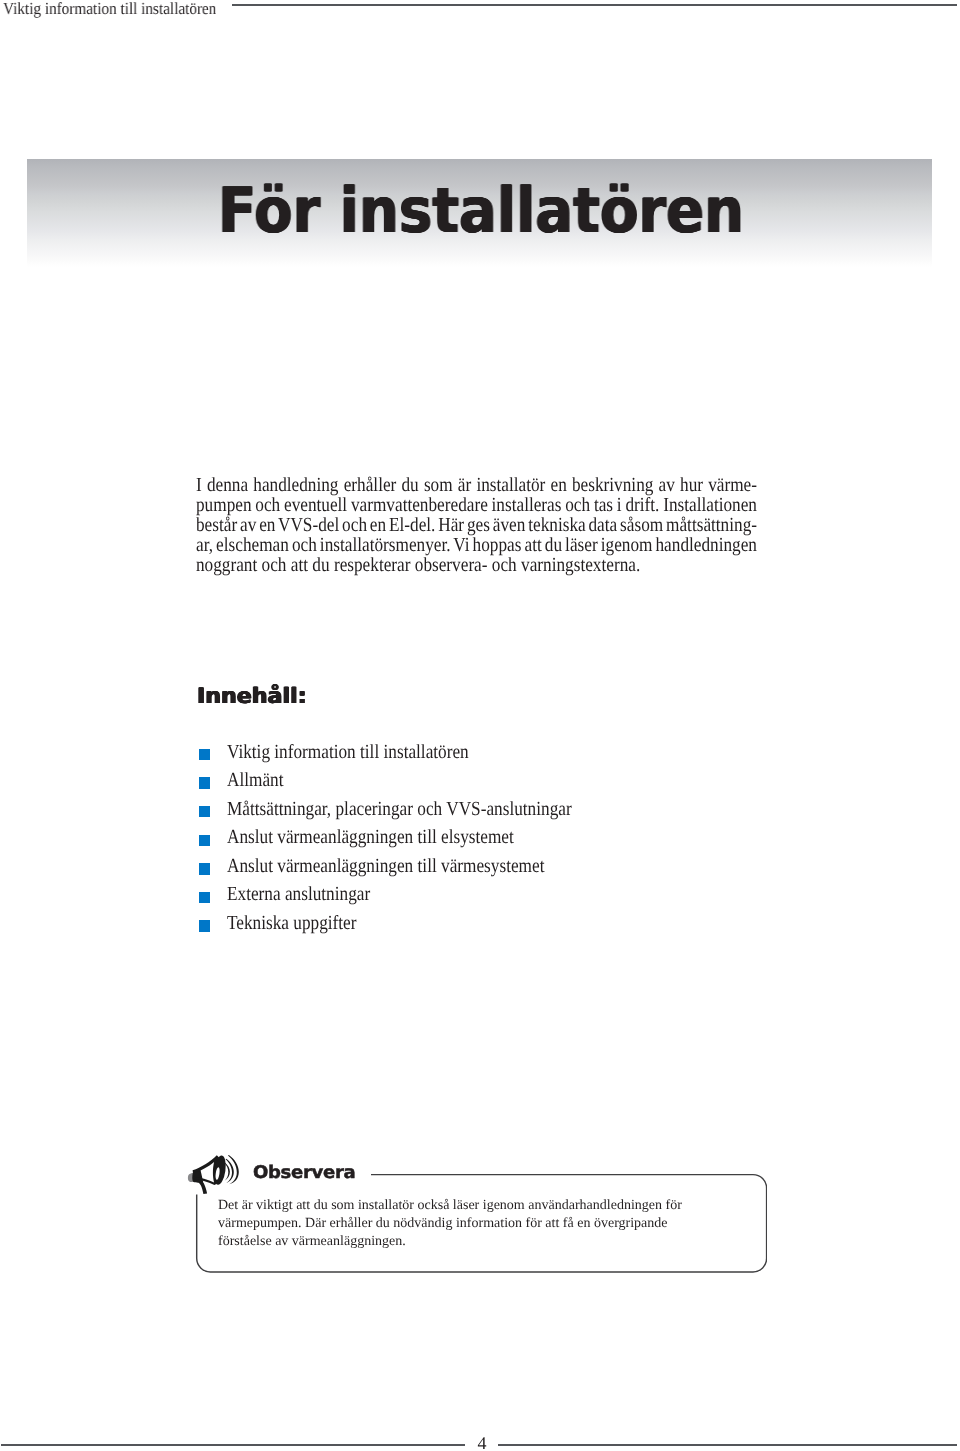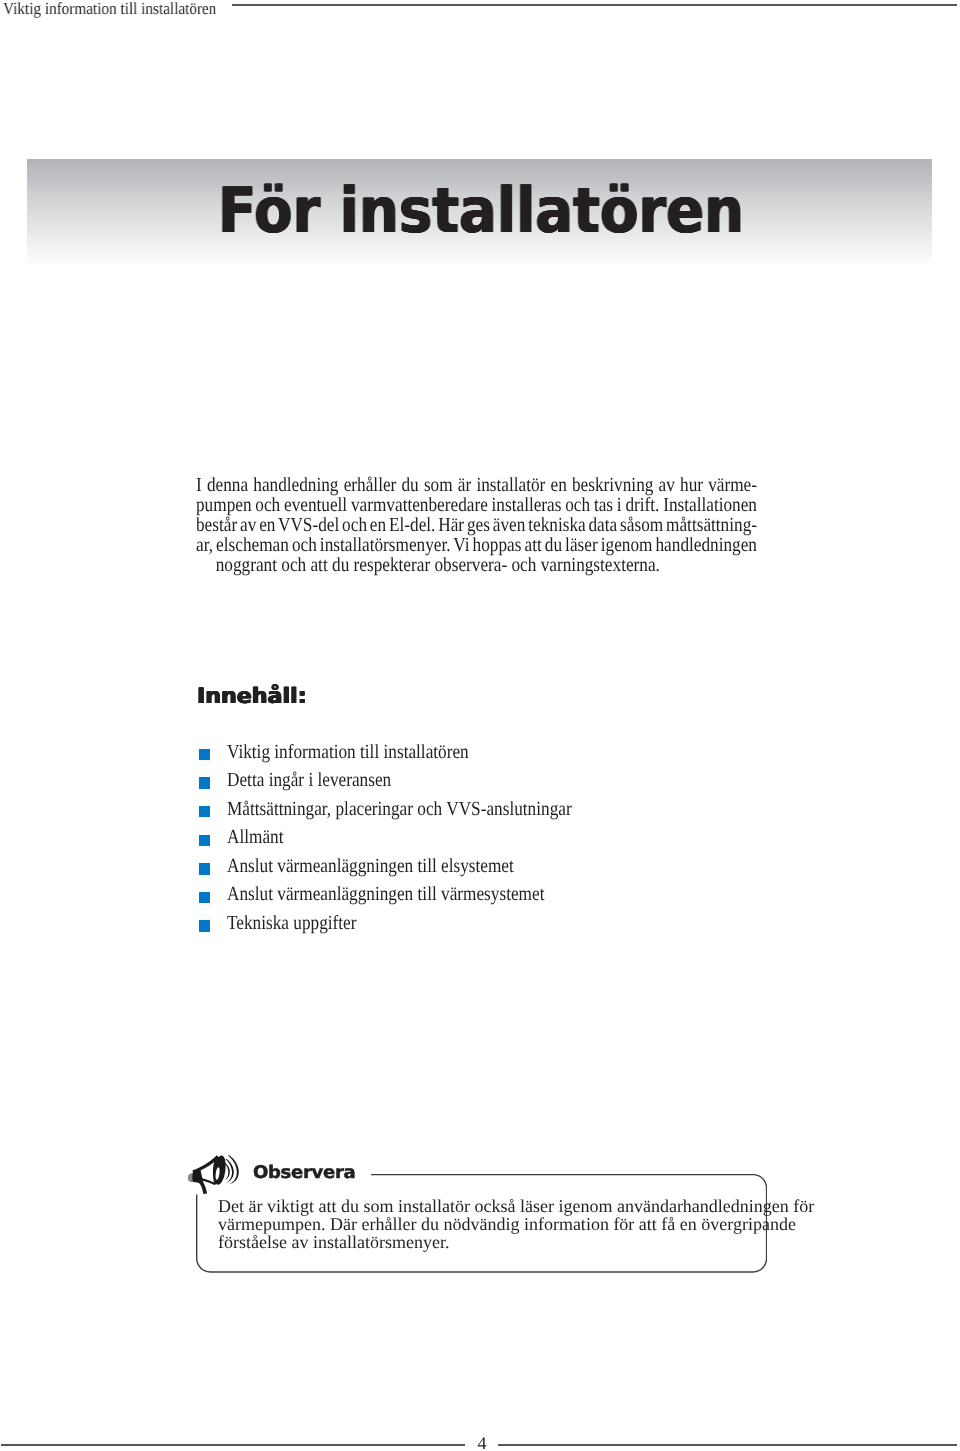--- a/index.html
+++ b/index.html
@@ -34,21 +34,21 @@
   .banner-title {
     position:absolute; left:217.8px; top:179.7px;
     font-family:"DejaVu Sans", sans-serif; font-weight:bold;
     font-size:62.5px; line-height:62.5px; color:#231f20;
     text-shadow:0.9px 0 0 #231f20, -0.9px 0 0 #231f20, 0 0.45px 0 #231f20, 0 -0.45px 0 #231f20;
     transform:scaleX(0.897); transform-origin:left top;
     white-space:pre;
   }
 
   
-  .intro { position:absolute; left:196.2px; top:475px; width:561px;text-align:center; }
+  .intro { position:absolute; left:196.2px; top:475px; width:561px; }
   .intro .ln {
     font-size:20px; line-height:20.1px; color:#231f20;
     transform:scaleX(0.862); transform-origin:left top;
     white-space:pre; display:block; height:20.1px;
   }
 
   
   .toc-h {
     position:absolute; left:197.4px; top:686.3px;
     font-family:"DejaVu Sans", sans-serif; font-weight:bold;
@@ -72,21 +72,21 @@
   }
   .obs-title {
     position:absolute; left:252.7px; top:1164.7px;
     font-family:"DejaVu Sans", sans-serif; font-weight:bold;
     font-size:17.5px; line-height:17.5px; color:#231f20;
     -webkit-text-stroke:0.5px #231f20; letter-spacing:-0.3px;
     transform:scaleX(1.03); transform-origin:left top; white-space:pre;
   }
   .obs-body { position:absolute; left:217.6px; top:1197.1px; width:540px; }
   .obs-body .ln {
-    font-size:18px; line-height:18.2px; color:#231f20;
+    font-size:14px; line-height:18.2px; color:#231f20;
     white-space:pre; display:block; height:18.2px;
   }
   .megaphone { position:absolute; left:187px; top:1146px; width:62px; height:52px; }
 
   
   .pg-num {
     position:absolute; left:0; top:1434px; width:964px; text-align:center;
     font-size:18px; line-height:18px; color:#231f20;
   }
   .f-rule-l { position:absolute; left:1px; top:1444.2px; width:464px; height:1.5px; background:#54565a; }
@@ -112,53 +112,53 @@
     </div>
 
   <div class="toc-h">Innehåll:</div>
   <div class="toc">
       <div class="toc-item">
         <span class="bullet" style="background: rgb(0, 119, 200);"></span>
         <span class="toc-label">Viktig information till installatören</span>
       </div>
       <div class="toc-item">
         <span class="bullet" style="background: rgb(0, 119, 200);"></span>
-        <span class="toc-label">Detta ingår i leveransen</span>
+        <span class="toc-label">Allmänt</span>
       </div>
       <div class="toc-item">
         <span class="bullet" style="background: rgb(0, 119, 200);"></span>
         <span class="toc-label">Måttsättningar, placeringar och VVS-anslutningar</span>
-      </div>
-      <div class="toc-item">
-        <span class="bullet" style="background: rgb(0, 119, 200);"></span>
-        <span class="toc-label">Allmänt</span>
       </div>
       <div class="toc-item">
         <span class="bullet" style="background: rgb(0, 119, 200);"></span>
         <span class="toc-label">Anslut värmeanläggningen till elsystemet</span>
       </div>
       <div class="toc-item">
         <span class="bullet" style="background: rgb(0, 119, 200);"></span>
         <span class="toc-label">Anslut värmeanläggningen till värmesystemet</span>
+      </div>
+      <div class="toc-item">
+        <span class="bullet" style="background: rgb(0, 119, 200);"></span>
+        <span class="toc-label">Externa anslutningar</span>
       </div>
       <div class="toc-item">
         <span class="bullet" style="background: rgb(0, 119, 200);"></span>
         <span class="toc-label">Tekniska uppgifter</span>
       </div>
     </div>
 
   <svg class="obs" viewBox="0 0 577 112">
     <path d="M181 6.6 L563 6.6 A13.6 13.6 0 0 1 576.6 20.2 L576.6 90.3 A13.6 13.6 0 0 1 563 103.9
              L20.3 103.9 A13.6 13.6 0 0 1 6.7 90.3 L6.7 26.4" fill="none" stroke="#404042" stroke-width="1.45" stroke-linecap="butt"></path>
   </svg>
   <div class="obs-title">Observera</div>
   <div class="obs-body">
       <div class="ln">Det är viktigt att du som installatör också läser igenom användarhandledningen för</div>
       <div class="ln">värmepumpen. Där erhåller du nödvändig information för att få en övergripande</div>
-      <div class="ln">förståelse av installatörsmenyer.</div>
+      <div class="ln">förståelse av värmeanläggningen.</div>
     </div>
 
   <svg class="megaphone" viewBox="0 0 62 52">
     <g fill="#1a1a1a">
       <path fill="#8a8a8c" d="M1.2 29.8 C 0.7 31.5 0.8 33.6 1.6 34.8 C 2.5 36.2 4.2 36.4 6.0 35.8 L 7.4 35.2 L 6.9 26.6 L 4.4 27.2 C 2.5 27.7 1.5 28.4 1.2 29.8 Z"></path>
       <path d="M6.3 26.0 C 8.6 25.2 11.0 24.2 13.3 23.0 L 16.2 36.0 C 13.2 36.4 9.3 36.6 7.5 36.3 C 6.0 36.1 5.5 35.2 5.4 33.6 C 5.2 31.0 5.4 27.4 6.3 26.0 Z"></path>
       <path d="M10.8 33.0 C 13.4 33.1 15.4 34.4 16.8 37.2 C 18.4 40.4 19.4 43.9 20.1 47.4 L 16.4 48.0 C 15.7 44.5 14.8 41.2 13.6 39.0 C 12.6 37.2 11.6 36.4 10.0 36.2 Z"></path>
       <path fill-rule="evenodd" d="M5.6 24.3 C 14.0 21.6 23.2 15.8 29.8 9.2 L 32.1 11.6 C 29.4 16.1 28.2 22.3 28.3 27.6 C 28.4 32.0 29.1 35.4 30.0 37.7 L 27.4 39.0 C 20.9 35.8 12.8 33.5 5.9 32.7 L 6.0 30.8 C 13.2 31.6 21.2 33.7 27.1 36.5 C 26.3 33.6 25.9 30.3 25.9 26.8 C 25.9 22.8 26.3 19.1 27.1 16.0 C 21.5 20.7 13.6 25.1 6.0 27.1 Z"></path>
       <ellipse cx="32.8" cy="24.1" rx="5.6" ry="14.7" transform="rotate(8 32.8 24.1)"></ellipse>
     </g>

